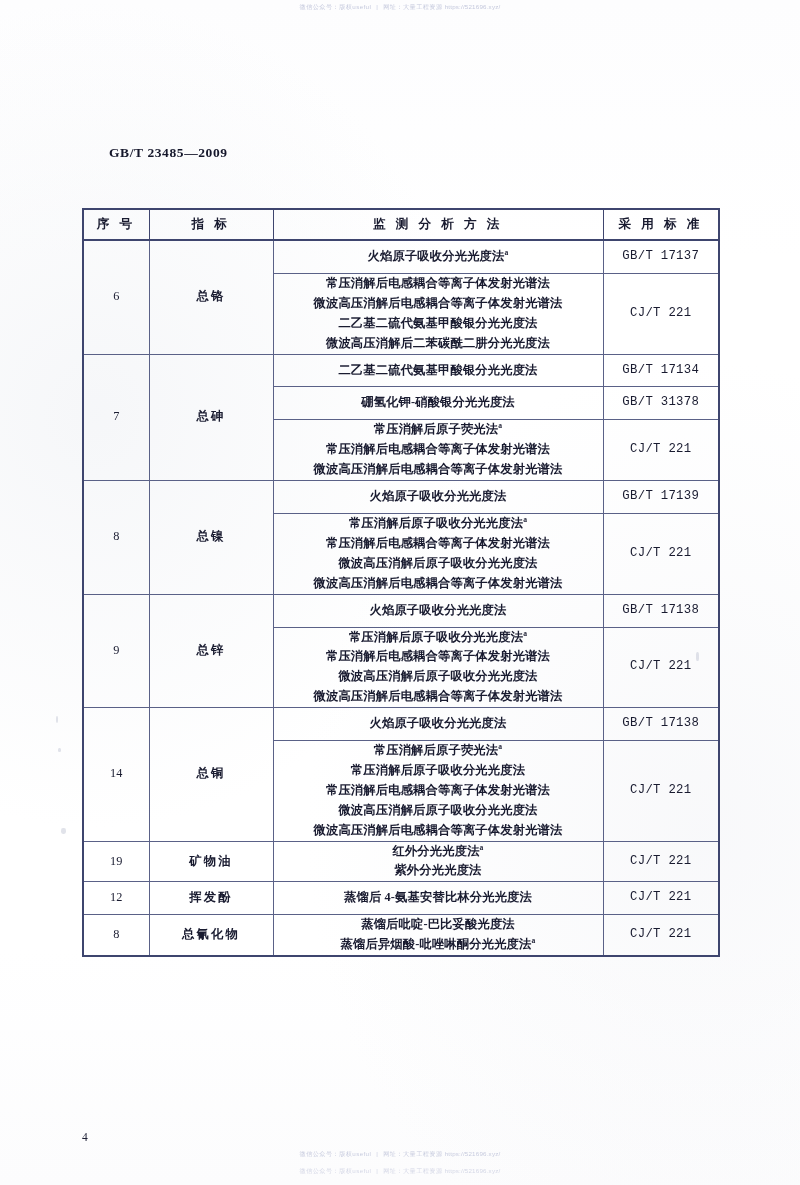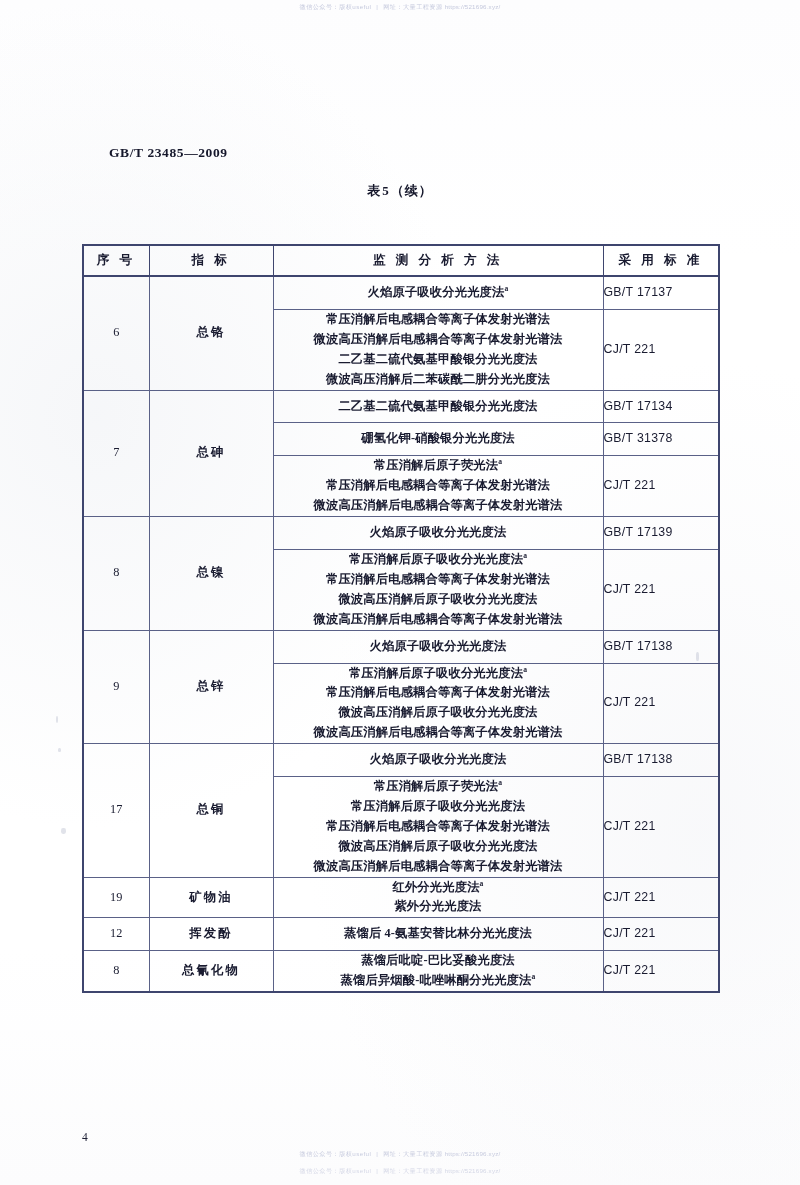--- a/index.html
+++ b/index.html
@@ -85,21 +85,20 @@
     position: absolute;
     left: 82px;
     top: 208px;
     width: 636px;
   }
   table.spec {
     border-collapse: collapse;
     width: 636px;
     table-layout: fixed;
     color: #191b30;
-    margin-top: 36px;
   }
   table.spec col.c-no    { width: 66px;  }
   table.spec col.c-idx   { width: 124px; }
   table.spec col.c-mth   { width: 330px; }
   table.spec col.c-std   { width: 116px; }
 
   table.spec th,
   table.spec td {
     border: 1px solid #5a6187;
     padding: 0;
@@ -137,23 +136,24 @@
     font-size: 12.6px;
   }
   td.mth-cell {
     padding: 7px 0 7px 12px;
     text-align: center;
     font-weight: bold;
     letter-spacing: 0.15px;
   }
   td.mth-cell.single { padding-top: 6px; padding-bottom: 6px; }
   td.std-cell {
+    text-align: center;
     font-size: 11.9px;
     letter-spacing: 0.3px;
-    font-family: Liberation Sans, sans-serif;
+    font-family: Liberation Mono, monospace;
   }
   .mline { display: block; white-space: nowrap; }
   sup.fn {
     font-size: 7.6px;
     vertical-align: super;
     line-height: 0;
     font-weight: bold;
   }
 
   
@@ -178,23 +178,20 @@
 <body>
 
 <div class="page">
 
   <div class="watermark watermark-top">
     <span>微信公众号：</span><span>版权useful</span><span class="wm-sep">|</span><span>网址：</span><span>大量工程资源</span>&nbsp;<span class="wm-url">https://521696.xyz/</span>
   </div>
 
   <div class="std-code">GB/T 23485—2009</div>
 
-  <div class="table-caption">
-    <span>表</span><span class="cap-num">5</span><span>（续）</span>
-  </div>
 
   <div class="tbl-wrap">
     <table class="spec">
       <colgroup>
         <col class="c-no">
           <col class="c-idx">
           <col class="c-mth">
           <col class="c-std">
       </colgroup>
       <thead>
@@ -273,21 +270,21 @@
           <tr>
             <td class="mth-cell">
               <span class="mline">常压消解后原子吸收分光光度法<sup class="fn">a</sup></span>
               <span class="mline">常压消解后电感耦合等离子体发射光谱法</span>
               <span class="mline">微波高压消解后原子吸收分光光度法</span>
               <span class="mline">微波高压消解后电感耦合等离子体发射光谱法</span>
             </td>
             <td class="std-cell">CJ/T 221</td>
           </tr>
           <tr>
-            <td class="no-cell" rowspan="2">17</td>
+            <td class="no-cell" rowspan="2">14</td>
             <td class="idx-cell" rowspan="2">总铜</td>
             <td class="mth-cell single">
               <span class="mline">火焰原子吸收分光光度法</span>
             </td>
             <td class="std-cell">GB/T 17138</td>
           </tr>
           <tr>
             <td class="mth-cell">
               <span class="mline">常压消解后原子荧光法<sup class="fn">a</sup></span>
               <span class="mline">常压消解后原子吸收分光光度法</span>

